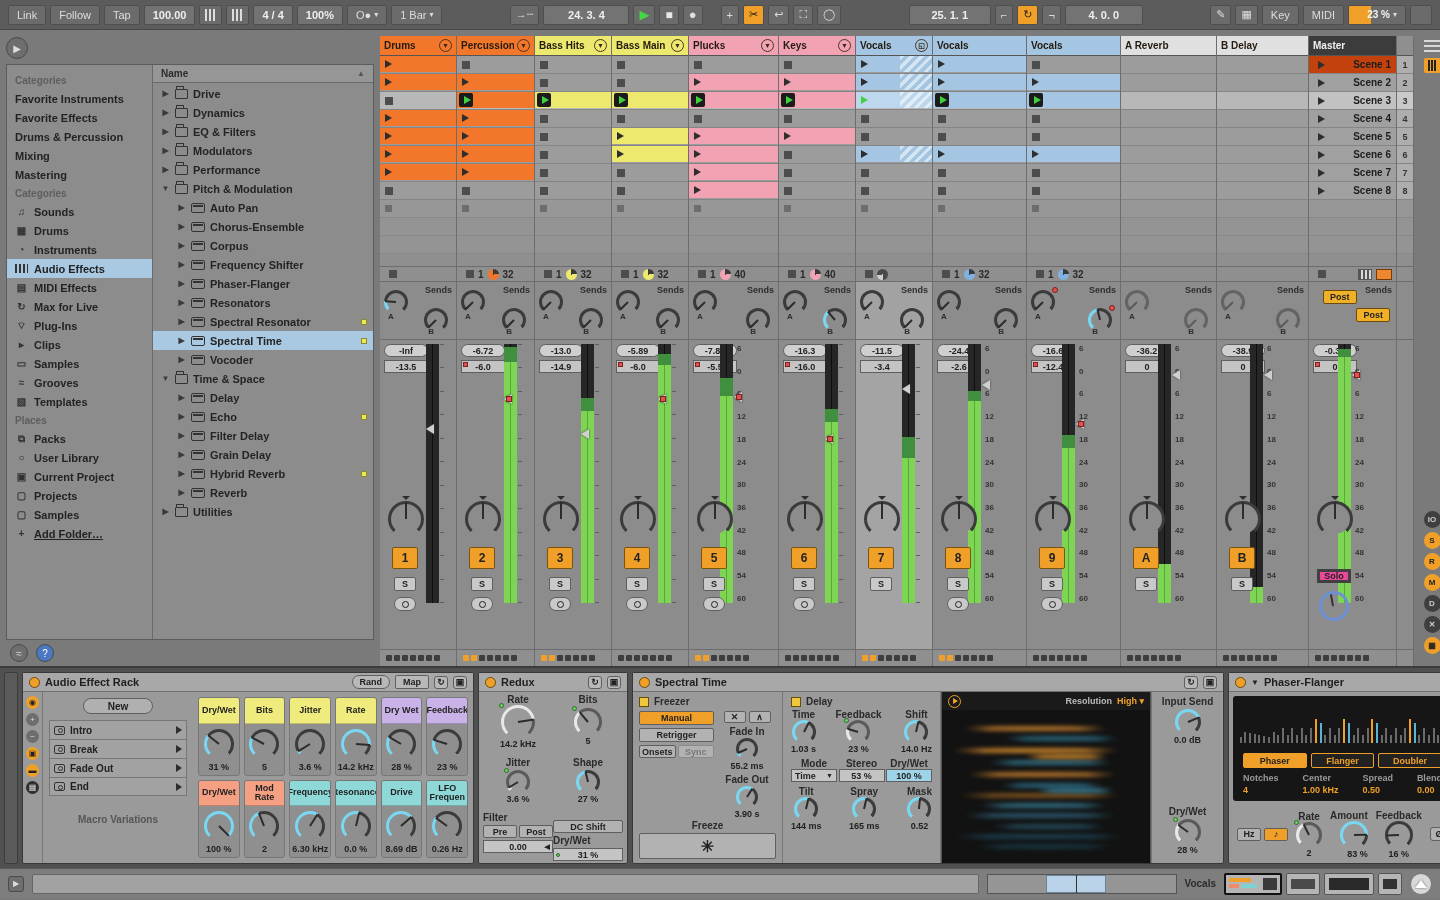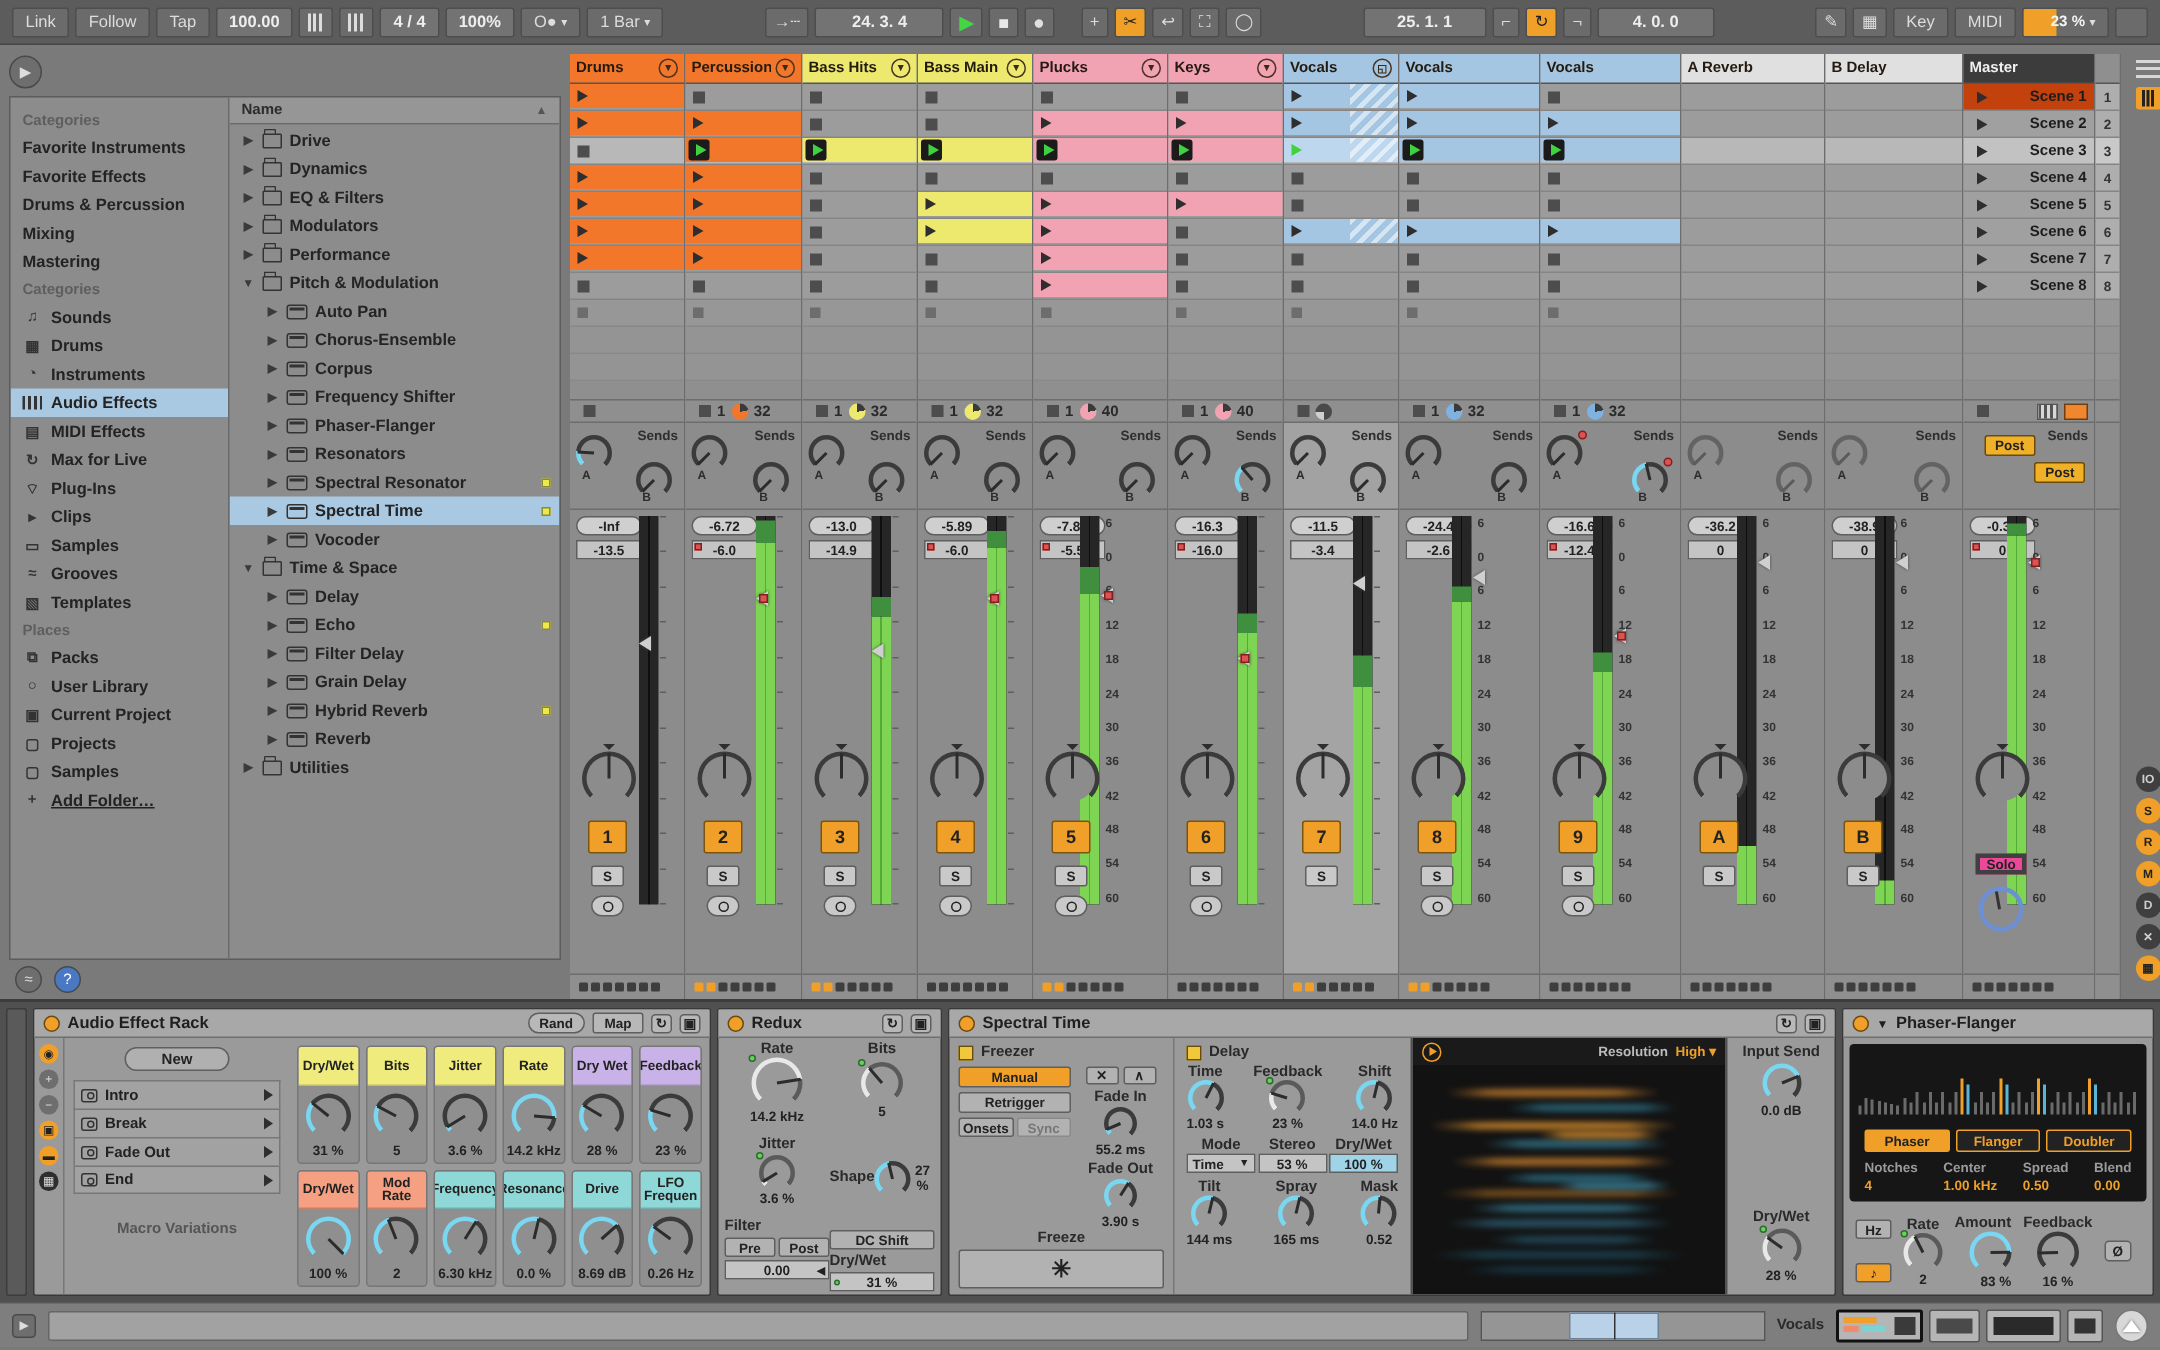--- a/index.html
+++ b/index.html
@@ -1940,21 +1940,21 @@
         </div>
         <div style="display:flex;flex-direction:column;align-items:center">
           <div class="klabel">Jitter</div>
           <div class="kn white" style="width:24px;height:24px;margin-top:2px">
               <span class="ring" style="--a: 4%; --face: #9a9a9a;"></span>
               <span class="ptr" style="--d: 58.5deg;"></span>
               <span class="gdot"></span>
             </div>
           <div class="kval">3.6 %</div>
         </div>
-        <div style="display:flex;flex-direction:row;align-items:center">
+        <div style="display:flex;flex-direction:column;align-items:center">
           <div class="klabel">Shape</div>
           <div class="kn" style="width:24px;height:24px;margin-top:2px">
               <span class="ring" style="--a: 34%; --arc: #79d7f2; --face: #9a9a9a;"></span>
               <span class="ptr" style="--d: 166.5deg;"></span>
             </div>
           <div class="kval">27 %</div>
         </div>
         <div style="grid-column:1;display:flex;flex-direction:column;gap:2px">
           <div class="klabel" style="text-align:left">Filter</div>
           <div style="display:flex;gap:2px">
@@ -2222,21 +2222,21 @@
                 <span class="l">Spread</span>
                 <span class="v">0.50</span>
               </div>
             <div class="php">
                 <span class="l">Blend</span>
                 <span class="v">0.00</span>
               </div>
           </div>
         </div>
         <div style="height:58px;flex:none;display:flex;align-items:center;padding:0 8px;gap:8px">
-          <div style="display:flex;flex-direction:column;gap:16px">
+          <div style="display:flex;gap:3px">
             <div class="btnp" style="width:24px;height:13px">Hz</div>
             <div class="btnp on" style="width:24px;height:13px">♪</div>
           </div>
           <div style="display:flex;flex-direction:column;align-items:center">
             <div class="klabel">Rate</div>
             <div class="kn white" style="width:26px;height:26px">
                 <span class="ring" style="--a: 30%; --face: #9a9a9a;"></span>
                 <span class="ptr" style="--d: 153deg;"></span>
                 <span class="gdot"></span>
               </div>

